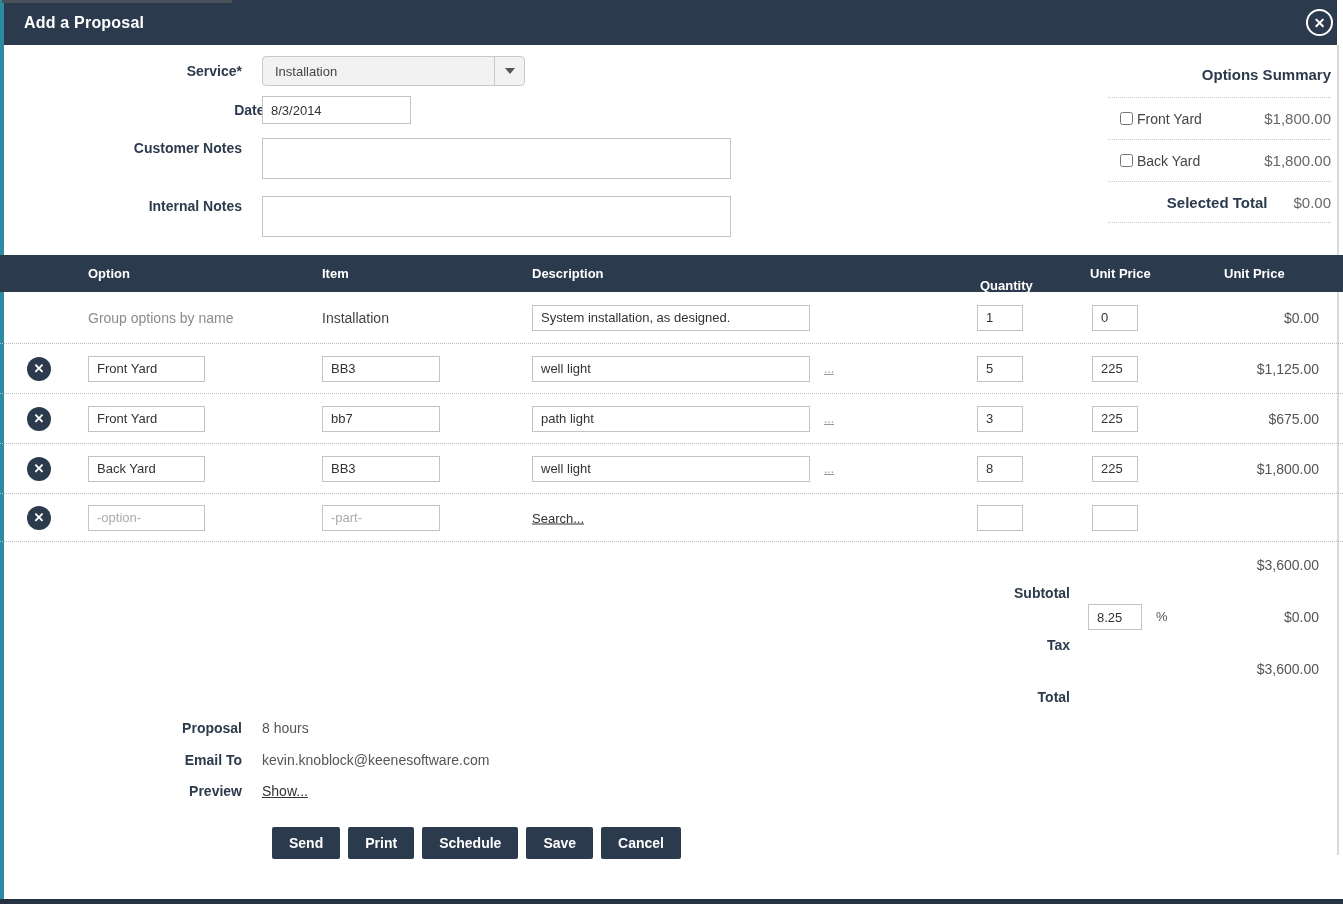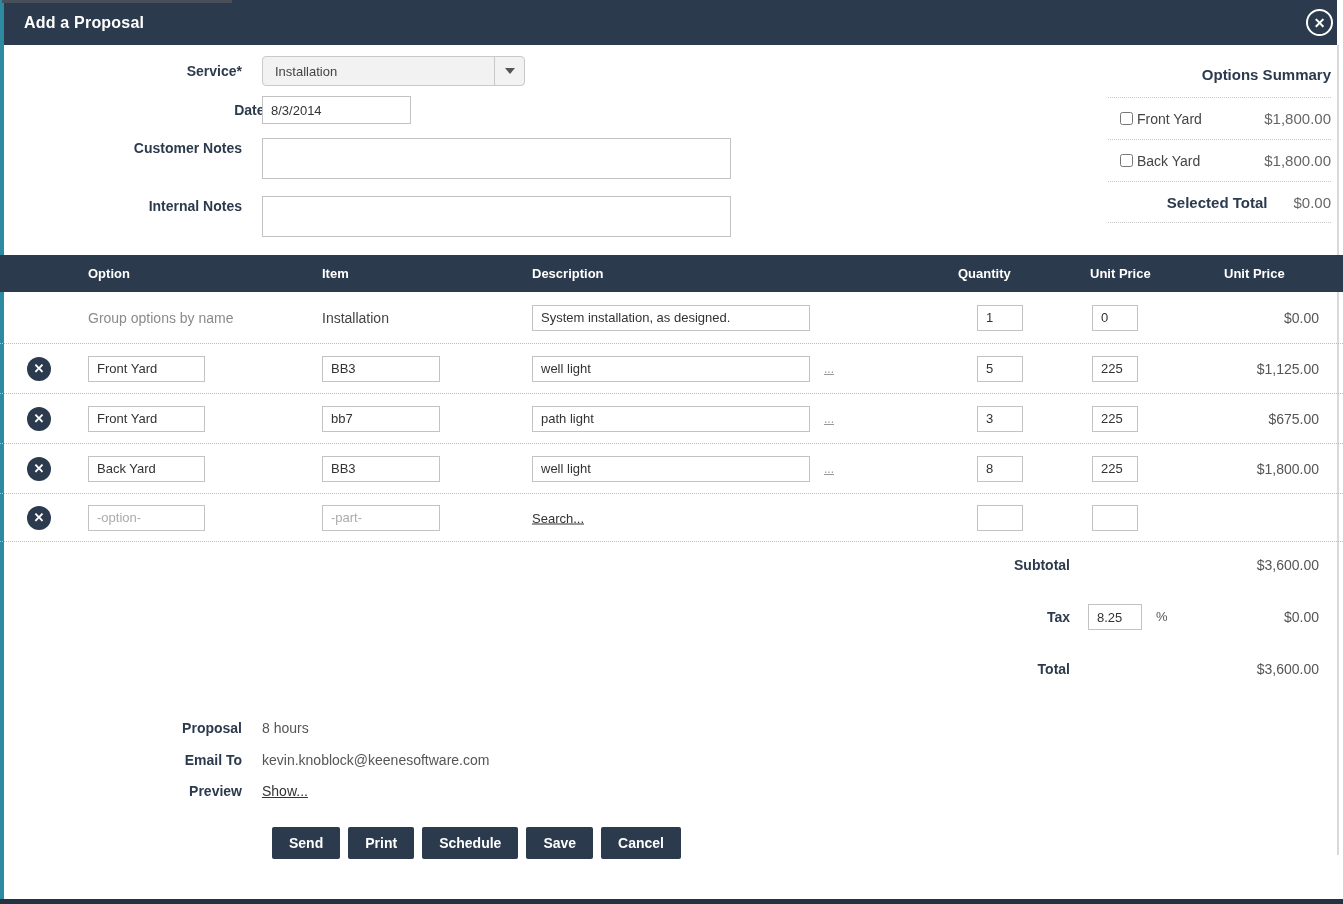--- a/index.html
+++ b/index.html
@@ -88,21 +88,21 @@
     width:24px; height:24px; border-radius:50%; background:#2b3a4d; color:#fff;
     display:flex; align-items:center; justify-content:center;
     font-size:13px; font-weight:bold; cursor:pointer; line-height:1;
   }
   .grp-txt  { left:88px; color:#8b8b8b; font-size:14px; }
   .grp-item { left:322px; color:#444; font-size:14px; }
   .search-link { left:532px; font-size:13px; color:#333; text-decoration:underline; cursor:pointer; }
 
   
   .tot-row { position:absolute; left:0; width:1343px; height:28px; }
-  .tot-lbl { position:absolute; right:273px; line-height:28px; }
+  .tot-lbl { position:absolute; right:273px; line-height:28px;margin-top:28px; }
   .tot-amt { position:absolute; right:24px; line-height:28px; color:#555; font-size:14px; }
   .tax-input { position:absolute; left:1088px; top:1px; width:54px; height:26px; }
   .tax-pct { position:absolute; left:1156px; line-height:28px; color:#555; font-size:13px; }
 
   
   .info-row { position:absolute; left:0; width:800px; height:20px; }
   .info-val { position:absolute; left:262px; line-height:20px; color:#555; font-size:14px; }
   .info-lbl { line-height:20px; }
   .link { text-decoration:underline; color:#333; cursor:pointer; }
 
@@ -165,21 +165,21 @@
     <span class="lbl opt-total-lbl">Selected Total</span>
     <span class="opt-amt">$0.00</span>
   </div>
 </div>
 
 <div class="tbl">
   <div class="tbl-head">
     <span style="left:88px;">Option</span>
     <span style="left:322px;">Item</span>
     <span style="left:532px;">Description</span>
-    <span style="left:958px;">Quantity</span>
+    <span style="left:980px;margin-top:12px;">Quantity</span>
     <span style="left:1090px;">Unit Price</span>
     <span style="left:1224px;">Unit Price</span>
   </div>
 
   <div class="row" style="height:52px;">
     <span class="cell grp-txt">Group options by name</span>
     <span class="cell grp-item">Installation</span>
     <input class="inp cell c-desc" value="System installation, as designed." style="">
     <input class="inp cell c-qty" value="1" style="">
     <input class="inp cell c-prc" value="0" style="">

